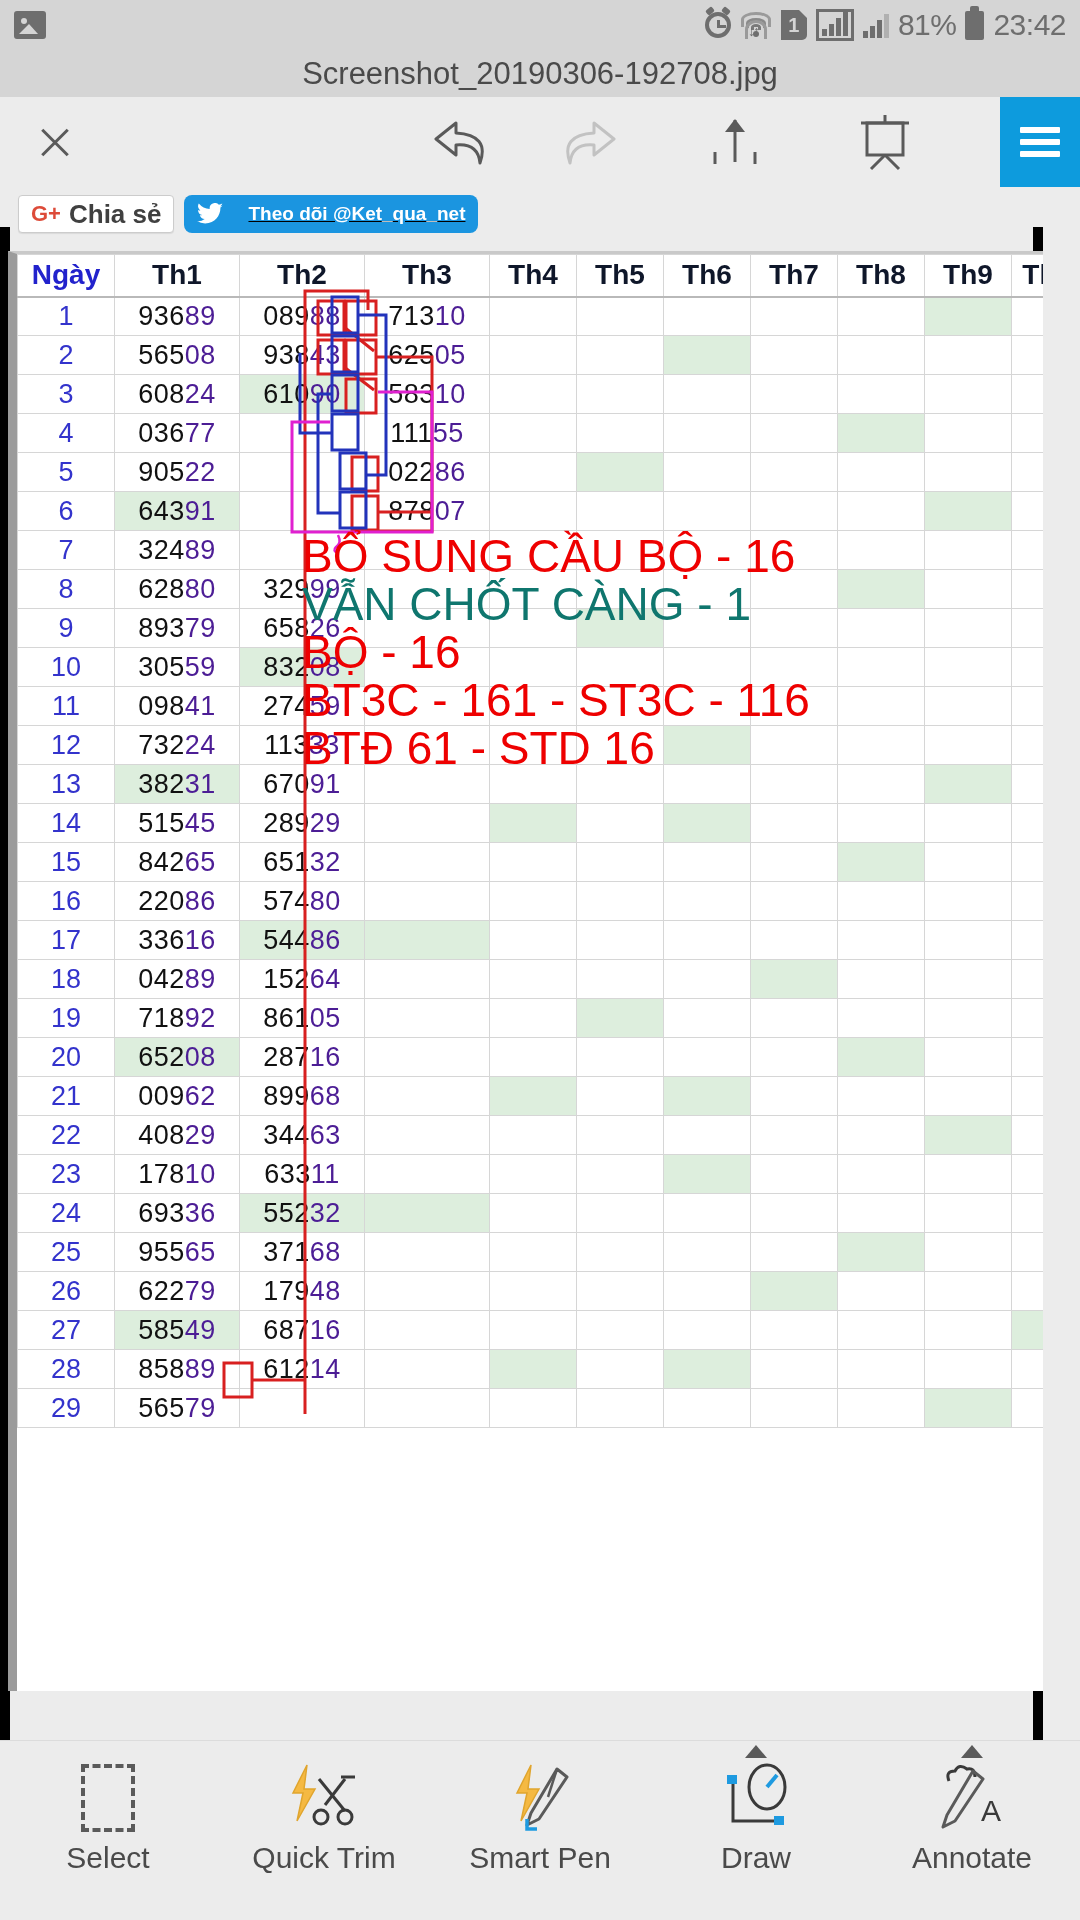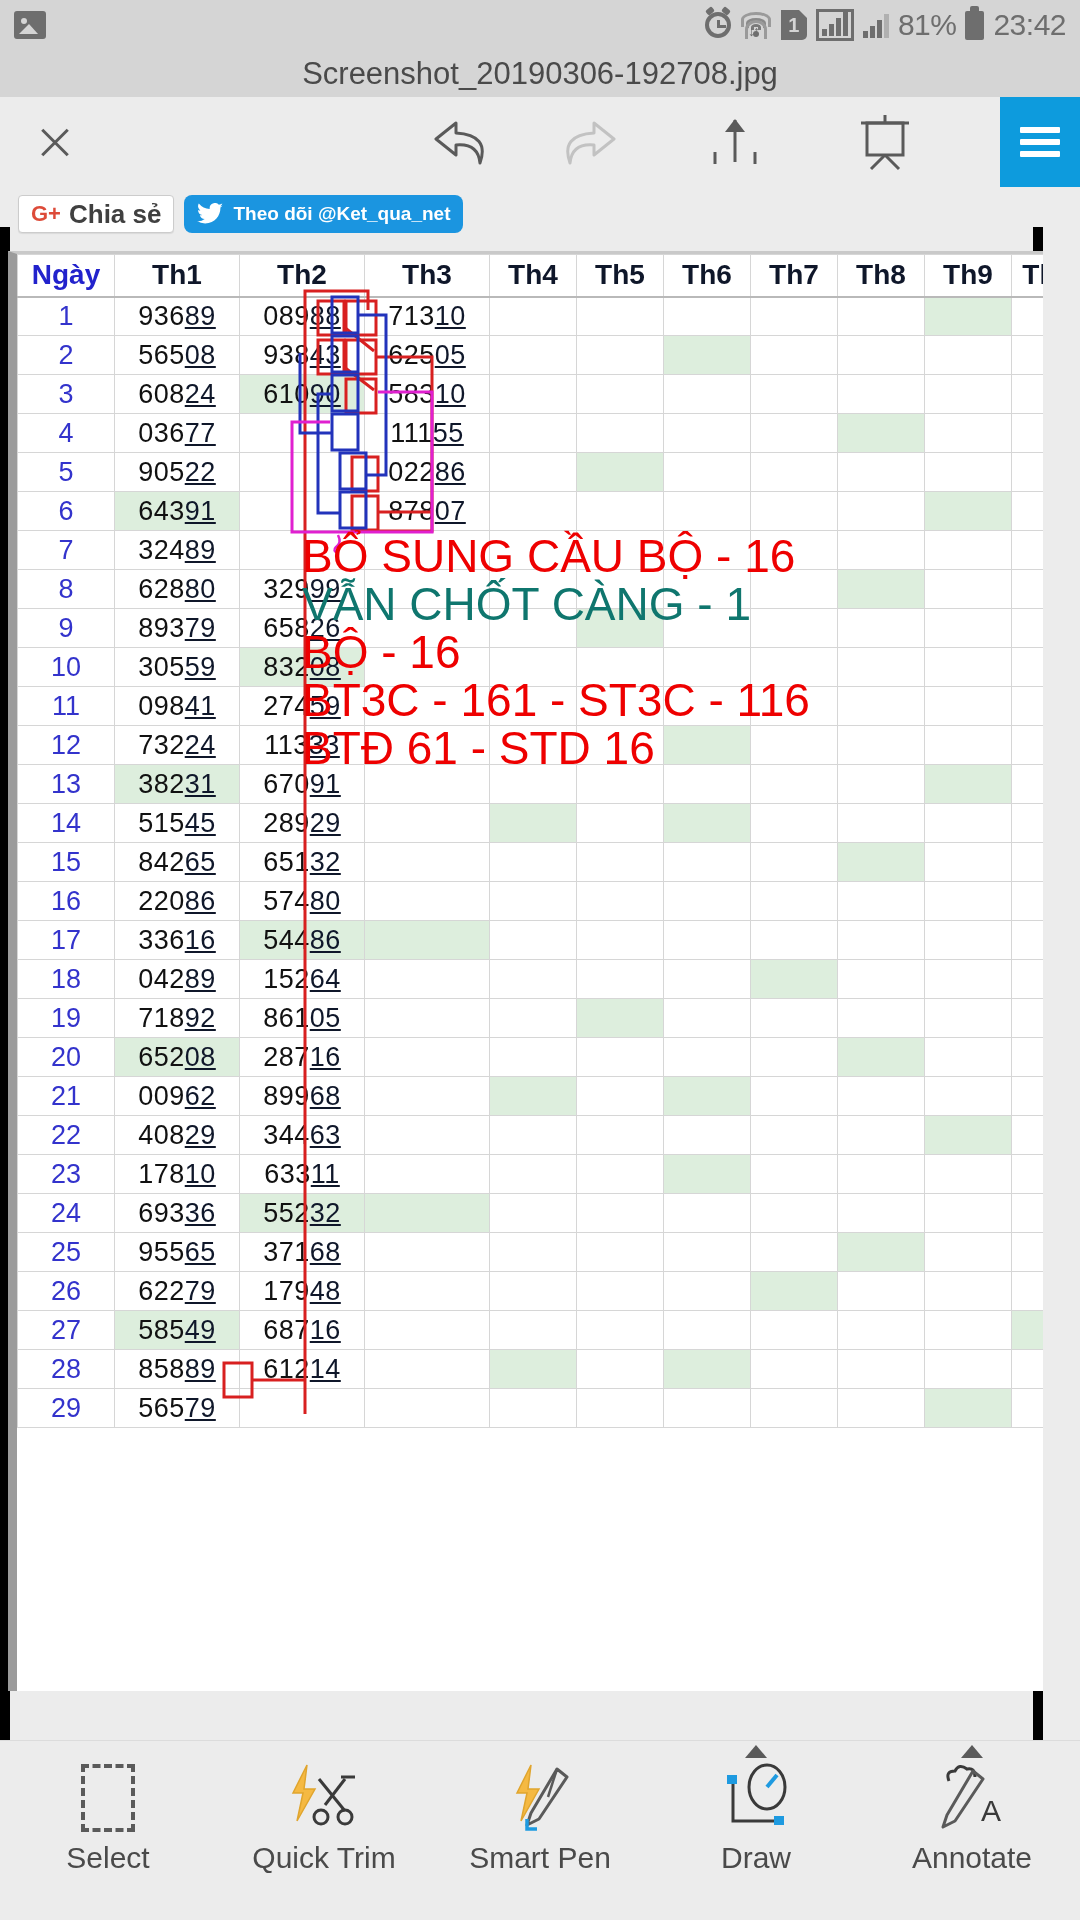--- a/index.html
+++ b/index.html
@@ -105,41 +105,41 @@
   #share-row{ position:absolute; left:18px; top:8px; display:flex; align-items:center; gap:10px; }
   #btn-gplus{
     background:#fff; border:1px solid #ccc; border-radius:4px; height:38px;
     display:flex; align-items:center; padding:0 12px; gap:8px;
     box-shadow:0 1px 1px rgba(0,0,0,.08);
   }
   #btn-gplus .g{ color:#dd4b39; font-weight:bold; font-size:22px; }
   #btn-gplus .lbl{ color:#404040; font-size:26px; font-weight:bold; }
   #btn-twitter{
     background:#1b95e0; border-radius:8px; height:38px; display:flex; align-items:center;
-    padding:0 13px; gap:10px;
+    padding:0 13px; gap:25px;text-decoration:underline;
   }
   #btn-twitter .bird{ color:#fff; font-size:22px; }
   #btn-twitter .lbl{ color:#fff; font-size:19px; font-weight:bold; }
 
   
   #grid-wrap{
     position:absolute; left:8px; top:64px; width:1062px; height:1440px;
     background:#fff; border-left:9px solid #9b9b9b; border-top:3px solid #c9c9c9;
   }
   table#lotto{ border-collapse:collapse; table-layout:fixed; width:997px; }
   table#lotto td, table#lotto th{
     border:1px solid #d6d6d6; height:39px; text-align:center;
     font-size:27px; font-family:"Liberation Sans", sans-serif; padding:0;
   }
   table#lotto thead th{ border-bottom:2px solid #b9b9b9; height:42px; font-weight:bold; font-size:28px; }
   th.h-day{ color:#2222cc; font-weight:bold; }
   th.h-col{ color:#0f172a; }
   td.c-day{ color:#3333cc; font-size:26px; }
   td.c-num{ color:#111; letter-spacing:0.5px; white-space:nowrap; }
-  td.c-num .tail{ color:#0f172a;text-decoration:underline; }
+  td.c-num .tail{ color:#4c1d95; }
   td.hl{ background:#ddeedd; }
 
   
   col.w-day{width:97px;} col.w-th1{width:125px;} col.w-th2{width:125px;}
   col.w-th3{width:125px;} col.w-rest{width:87px;}
 
   
   #overlay{ position:absolute; left:0; top:0; width:1043px; height:1553px; pointer-events:none; }
   #anno-text{ position:absolute; left:302px; top:345px; width:730px; }
   #anno-text .line{

